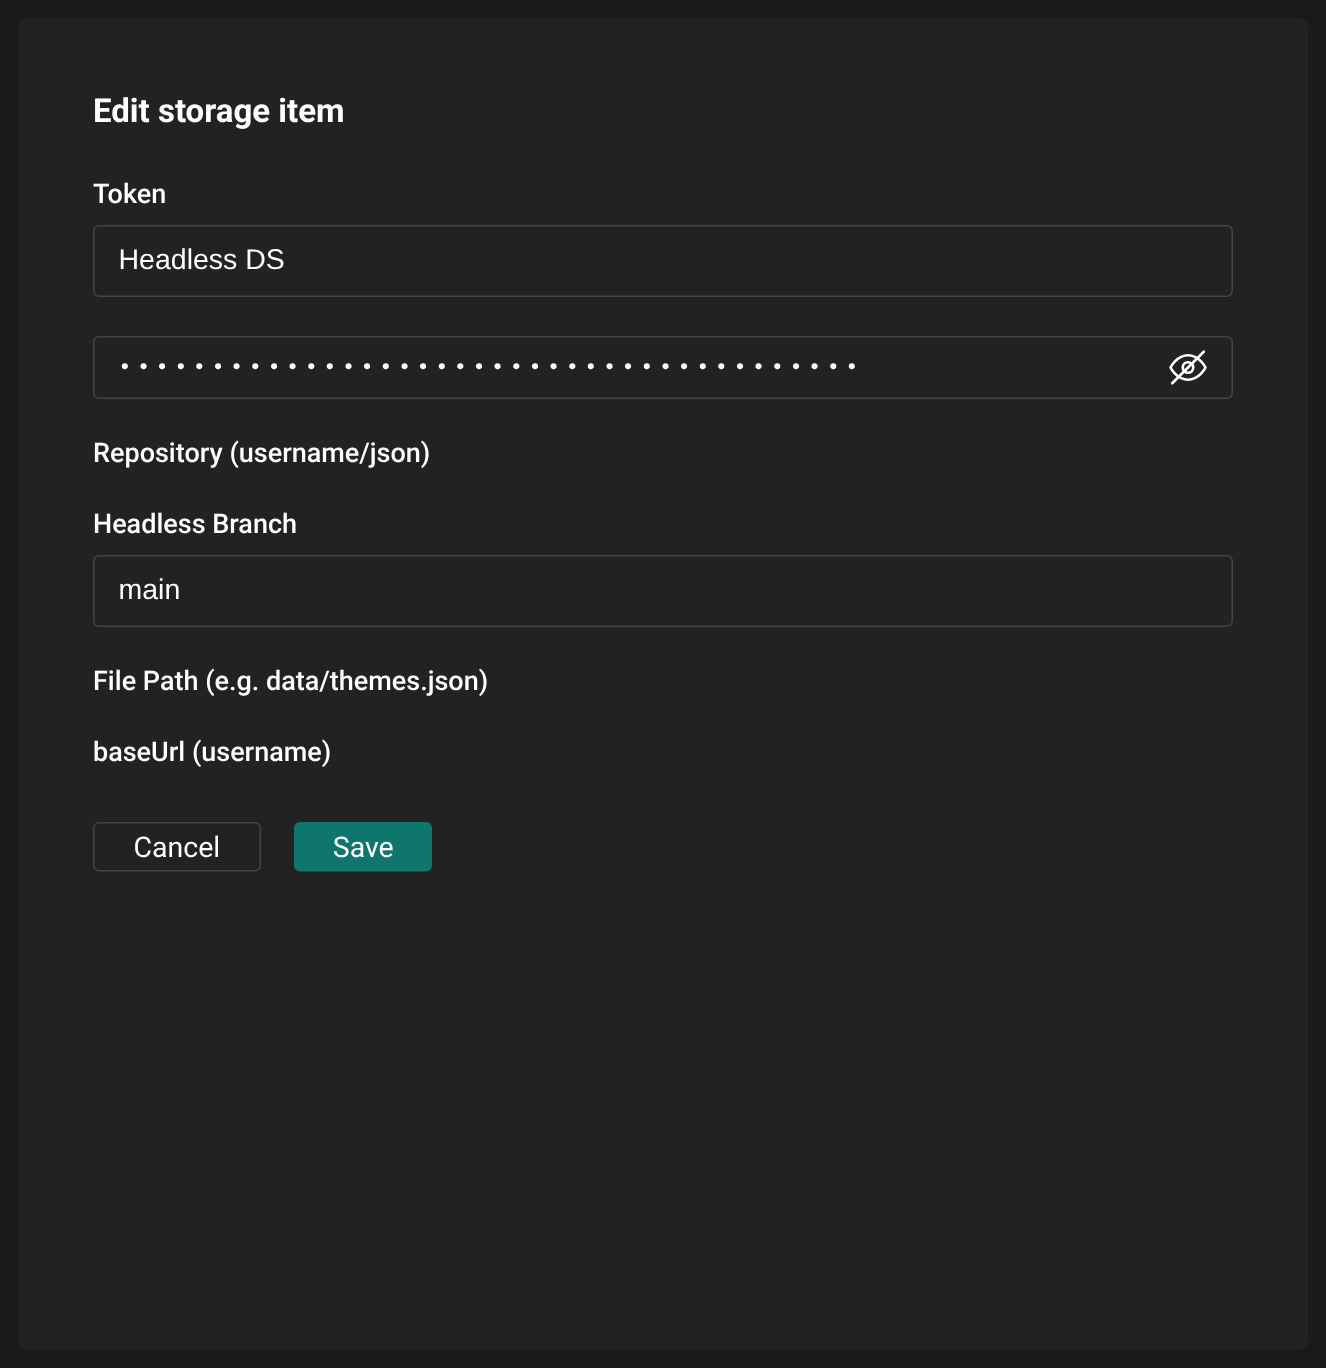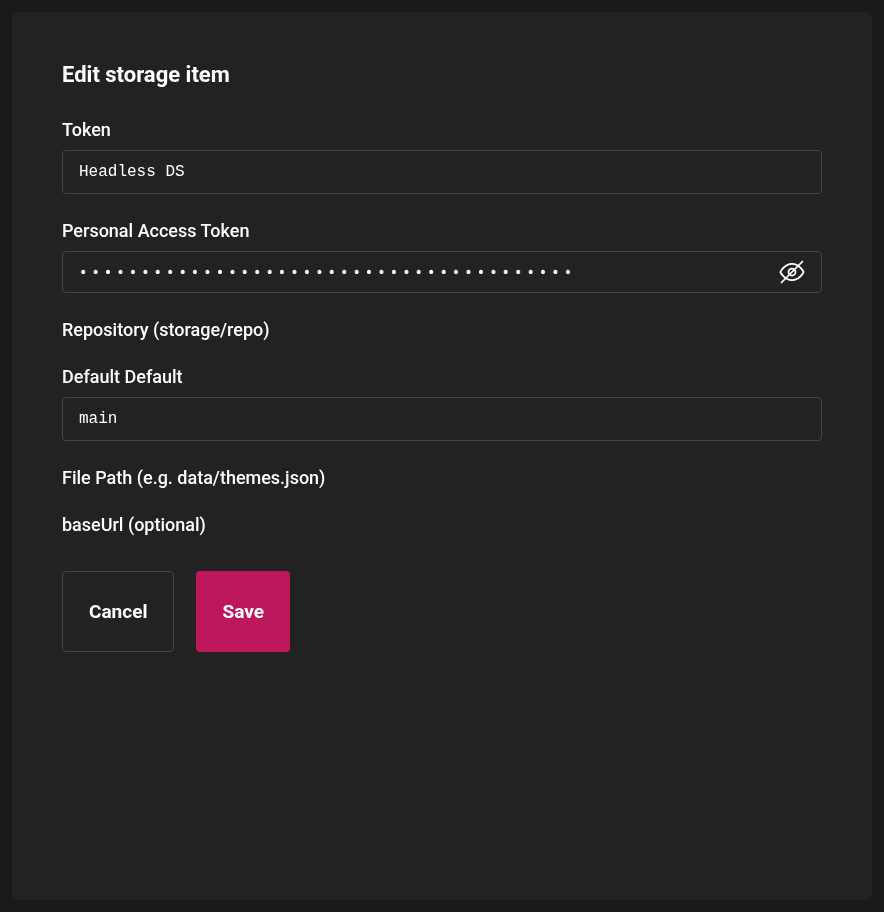--- a/index.html
+++ b/index.html
@@ -34,26 +34,26 @@
     .form-label {
       display: block;
       font-size: 18px;
       font-weight: 500;
       color: #ffffff;
       margin-bottom: 10px;
     }
     .form-input {
       width: 100%;
       padding: 12px 16px;
-      font-size: 16px;
+      font-size: 19px;
       background: #222222;
       border: 1px solid #444444;
       border-radius: 4px;
       color: #ffffff;
-      font-family: Liberation Mono, monospace;
+      font-family: Liberation Sans, sans-serif;
       outline: none;
     }
     .form-input::placeholder {
       color: #777777;
     }
     .input-wrapper {
       position: relative;
       display: flex;
       align-items: center;
     }
@@ -82,77 +82,76 @@
       letter-spacing: 4px;
       font-size: 14px;
       font-family: monospace;
     }
     .button-row {
       display: flex;
       gap: 22px;
       margin-top: 36px;
     }
     .btn {
-      padding: 28px 26px;
+      padding: 4px 26px;
       font-size: 19px;
-      font-weight: 700;
+      font-weight: 400;
       border-radius: 4px;
       cursor: pointer;
       font-family: inherit;
       border: none;
     }
     .btn-secondary {
       background: #222222;
       color: #ffffff;
       border: 1px solid #444444;
     }
     .btn-primary {
-      background: #be185d;
+      background: #0f766e;
       color: #ffffff;
     }
   </style>
 </head>
 <body>
 
 <div class="dialog">
   <h2 class="dialog-title">Edit storage item</h2>
 
   <div class="form-group">
     <label class="form-label">Token</label>
     <input type="text" class="form-input" value="Headless DS" style="">
   </div>
 
   <div class="form-group">
-    <label class="form-label">Personal Access Token</label>
     <div class="input-wrapper">
       <input type="text" class="form-input password-dots" value="••••••••••••••••••••••••••••••••••••••••" style="">
       <button class="toggle-visibility">
         <svg viewBox="0 0 24 24" fill="none" stroke="currentColor" stroke-width="1.5" stroke-linecap="round" stroke-linejoin="round">
           <path d="M2 12s3.5-7 10-7 10 7 10 7-3.5 7-10 7-10-7-10-7z"></path>
           <circle cx="12" cy="12" r="3"></circle>
           <line x1="3" y1="21" x2="21" y2="3"></line>
         </svg>
       </button>
     </div>
   </div>
 
   <div class="form-group">
-    <label class="form-label">Repository (storage/repo)</label>
+    <label class="form-label">Repository (username/json)</label>
   </div>
 
   <div class="form-group">
-    <label class="form-label">Default Default</label>
+    <label class="form-label">Headless Branch</label>
     <input type="text" class="form-input" value="main" style="">
   </div>
 
   <div class="form-group">
     <label class="form-label">File Path (e.g. data/themes.json)</label>
   </div>
 
   <div class="form-group">
-    <label class="form-label">baseUrl (optional)</label>
+    <label class="form-label">baseUrl (username)</label>
   </div>
 
   <div class="button-row">
     <button class="btn btn-secondary">Cancel</button>
     <button class="btn btn-primary">Save</button>
   </div>
 </div>
 
 </body></html>

